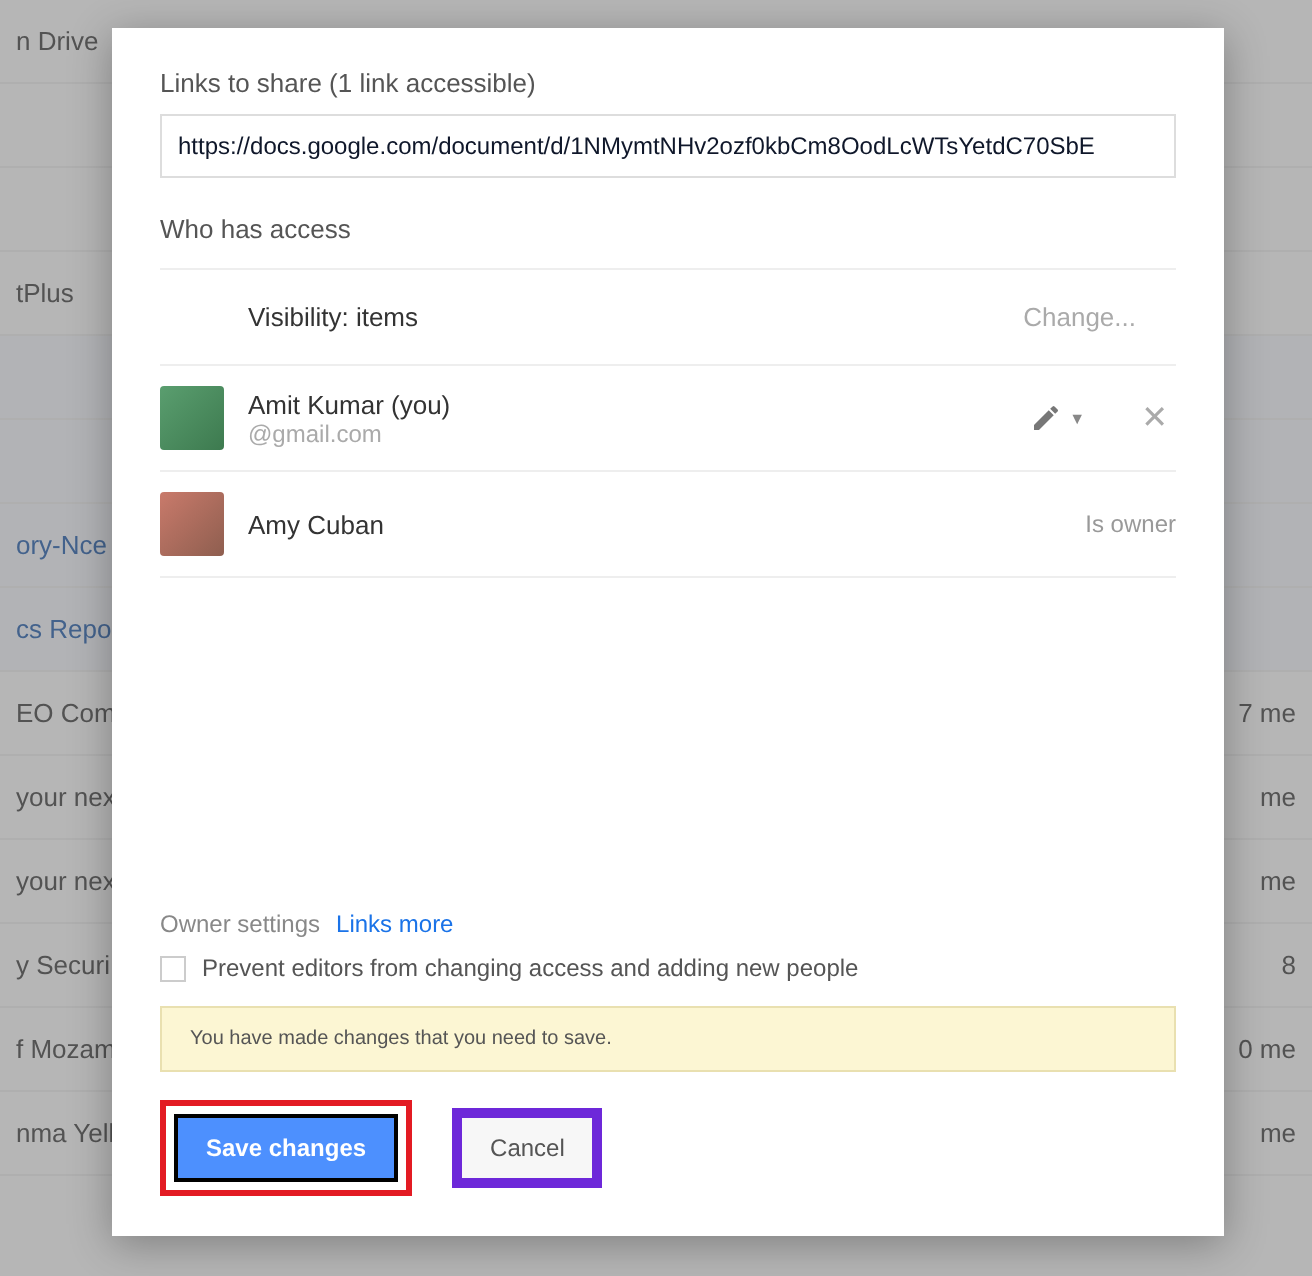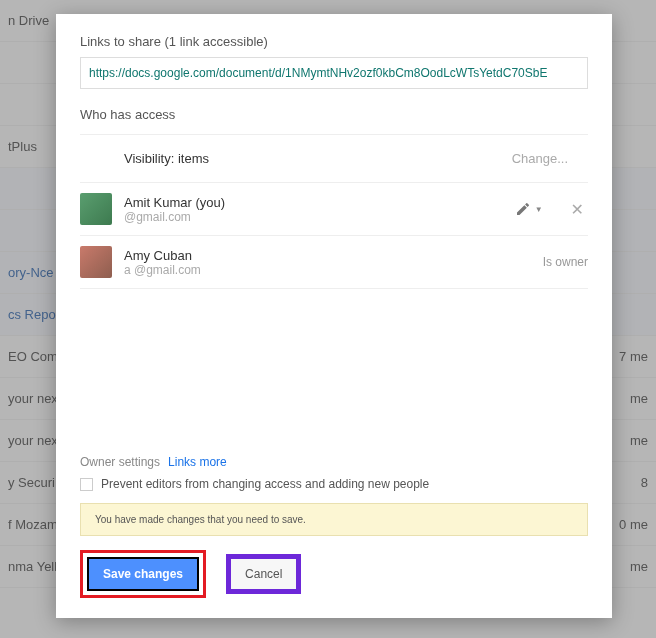--- a/index.html
+++ b/index.html
@@ -55,21 +55,21 @@
     .section-label {
       font-size: 13px;
       color: #555;
       margin-bottom: 8px;
     }
     .link-input {
       width: 100%;
       border: 1px solid #ddd;
       padding: 8px;
       font-size: 12px;
-      color: #0f766e;
+      color: #0f172a;
       background: #fff;
       margin-bottom: 18px;
     }
     .access-header {
       font-size: 13px;
       color: #555;
       border-bottom: 1px solid #eee;
       padding-bottom: 12px;
     }
     .visibility-row {
@@ -280,21 +280,20 @@
         <span class="caret">▼</span>
       </div>
       <span class="remove-btn">✕</span>
     </div>
   </div>
 
   <div class="person-row">
     <div class="avatar avatar-2"></div>
     <div class="person-info">
       <div class="person-name">Amy Cuban</div>
-      <div class="person-email">a            @gmail.com</div>
     </div>
     <div class="person-actions">
       <span class="role-label">Is owner</span>
     </div>
   </div>
 
   <div class="spacer"></div>
 
   <div class="owner-settings">
     <span class="owner-label">Owner settings</span>

